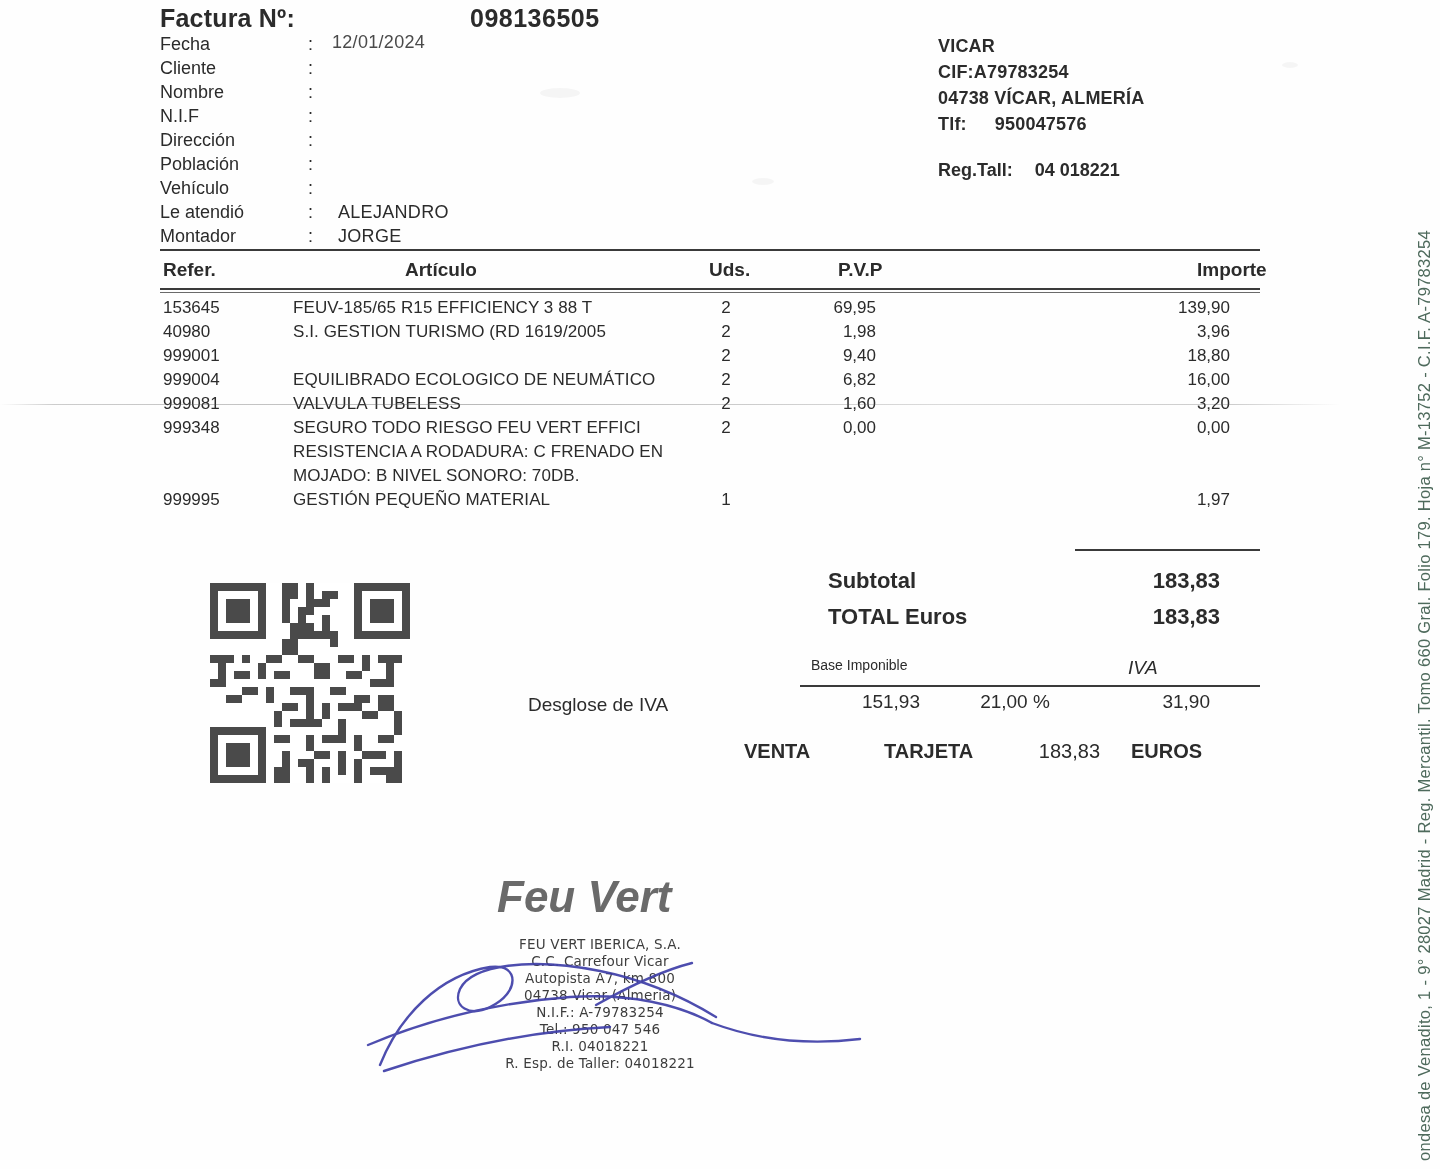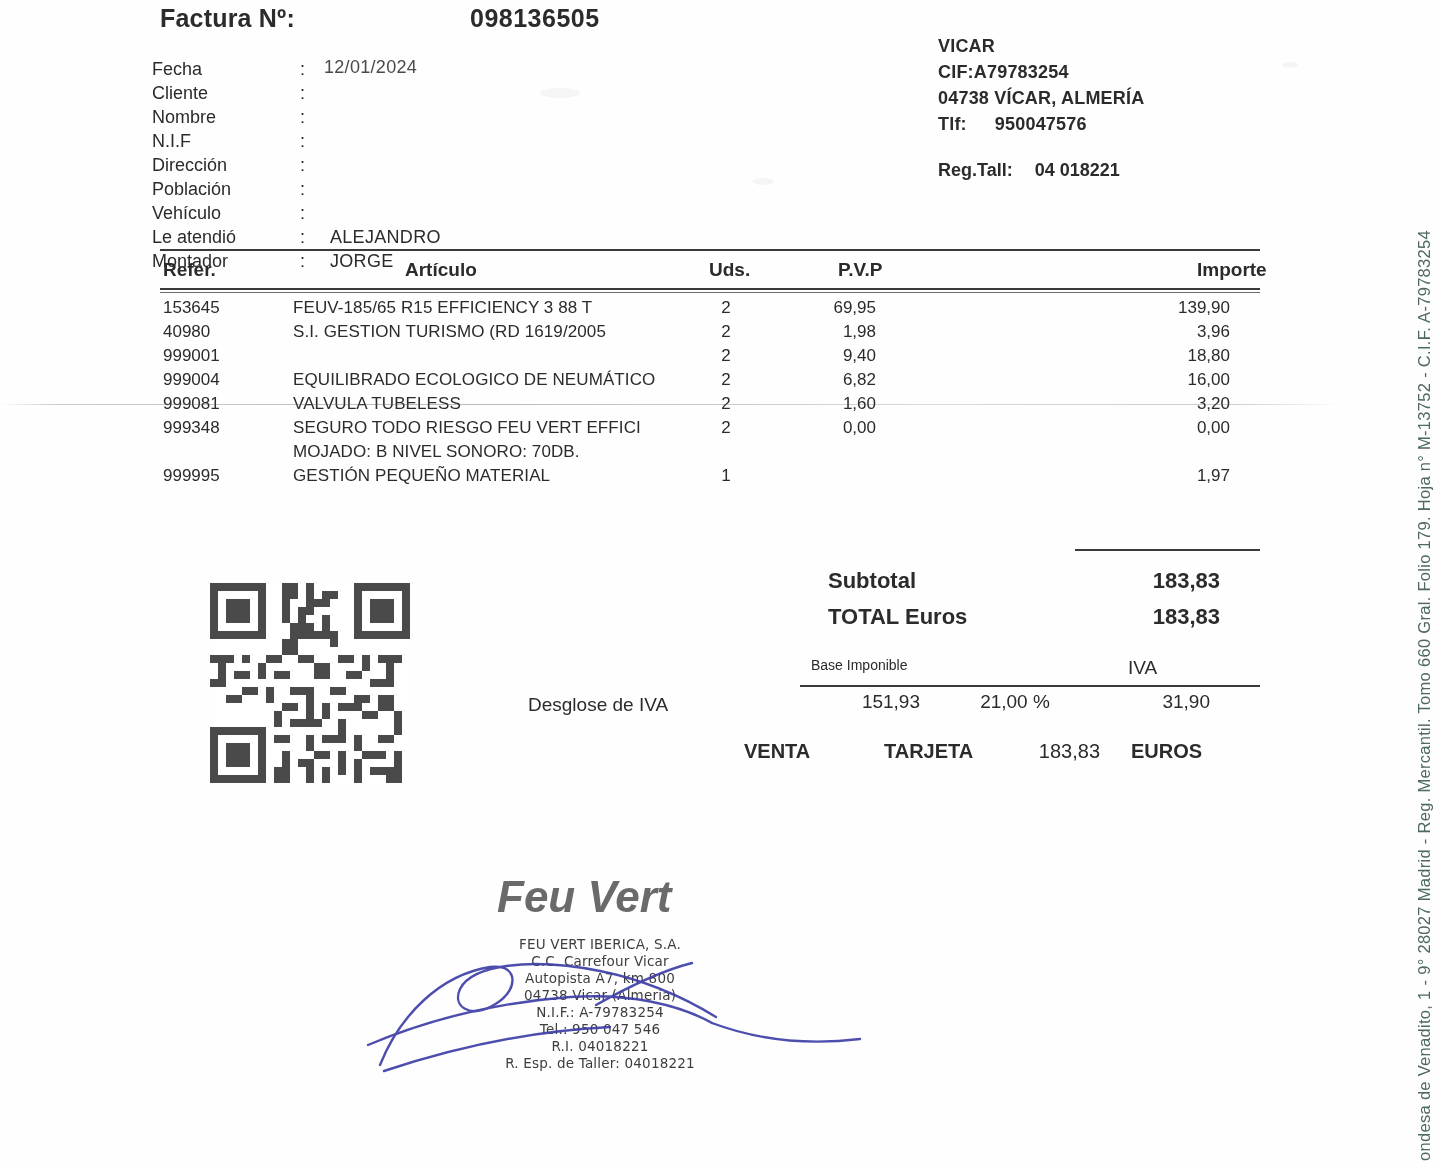--- a/index.html
+++ b/index.html
@@ -24,21 +24,21 @@
   .inv-title {
     left: 160px; top: 4px;
     font-size: 25px; font-weight: bold;
     letter-spacing: 0.2px;
   }
   .inv-number {
     left: 470px; top: 4px;
     font-size: 25px; font-weight: bold;
     letter-spacing: 0.5px;
   }
-  .meta { left: 152px; top: 34px; width: 620px; margin-top: 25px; }
+  .meta { left: 160px; top: 34px; width: 620px; }
   .meta-row { height: 24px; position: relative; font-size: 18px; }
   .meta-label { position: absolute; left: 0; top: 0; }
   .meta-colon { position: absolute; left: 148px; top: 0; }
   .meta-value { position: absolute; left: 178px; top: 0; letter-spacing: 0.3px; }
   .meta-row.date .meta-value { left: 172px; top: -2px; color: #4a4a4a; }
 
   
   .shop { left: 938px; top: 36px; font-size: 18px; font-weight: bold; }
   .shop div { margin-bottom: 5px; letter-spacing: 0.2px; }
   .shop .tlf-val { display: inline-block; margin-left: 28px; }
@@ -72,21 +72,21 @@
   .tot-label { position: absolute; font-size: 22px; font-weight: bold; }
   .tot-value { position: absolute; font-size: 22px; font-weight: bold; text-align: right; width: 160px; }
   .sub-l { left: 828px; top: 568px; }
   .sub-v { left: 1060px; top: 568px; }
   .tot-l { left: 828px; top: 604px; }
   .tot-v { left: 1060px; top: 604px; }
 
   .desglose { left: 528px; top: 694px; font-size: 19px; }
 
   .iva-h-base { left: 811px; top: 657px; font-size: 14px; }
-  .iva-h-iva  { left: 1128px; top: 657px; font-size: 19px; }
+  .iva-h-iva  { left: 1128px; top: 657px; font-size: 19px; font-style: italic; }
   .iva-rule { left: 800px; top: 685px; width: 460px; height: 2px; }
   .iva-base { left: 800px; top: 691px; width: 120px; text-align: right; font-size: 19px; }
   .iva-pct  { left: 955px; top: 691px; width: 120px; text-align: center; font-size: 19px; }
   .iva-amt  { left: 1130px; top: 691px; width: 80px; text-align: right; font-size: 19px; }
 
   .pay-venta { left: 744px; top: 740px; font-size: 20px; font-weight: bold; }
   .pay-mode  { left: 884px; top: 740px; font-size: 20px; font-weight: bold; }
   .pay-amt   { left: 1010px; top: 740px; width: 90px; text-align: right; font-size: 20px; }
   .pay-cur   { left: 1131px; top: 740px; font-size: 20px; font-weight: bold; }
 
@@ -256,20 +256,27 @@
         <span class="cell c-uds">2</span>
         <span class="cell c-pvp">1,60</span>
         <span class="cell c-imp">3,20</span>
       </div>
       <div class="row">
         <span class="cell c-ref">999348</span>
         <span class="cell c-art">SEGURO TODO RIESGO FEU VERT EFFICI</span>
         <span class="cell c-uds">2</span>
         <span class="cell c-pvp">0,00</span>
         <span class="cell c-imp">0,00</span>
+      </div>
+      <div class="row">
+        <span class="cell c-ref"></span>
+        <span class="cell c-art">RESISTENCIA A RODADURA: C FRENADO EN</span>
+        <span class="cell c-uds"></span>
+        <span class="cell c-pvp"></span>
+        <span class="cell c-imp"></span>
       </div>
       <div class="row">
         <span class="cell c-ref"></span>
         <span class="cell c-art">MOJADO: B NIVEL SONORO: 70DB.</span>
         <span class="cell c-uds"></span>
         <span class="cell c-pvp"></span>
         <span class="cell c-imp"></span>
       </div>
       <div class="row">
         <span class="cell c-ref">999995</span>

